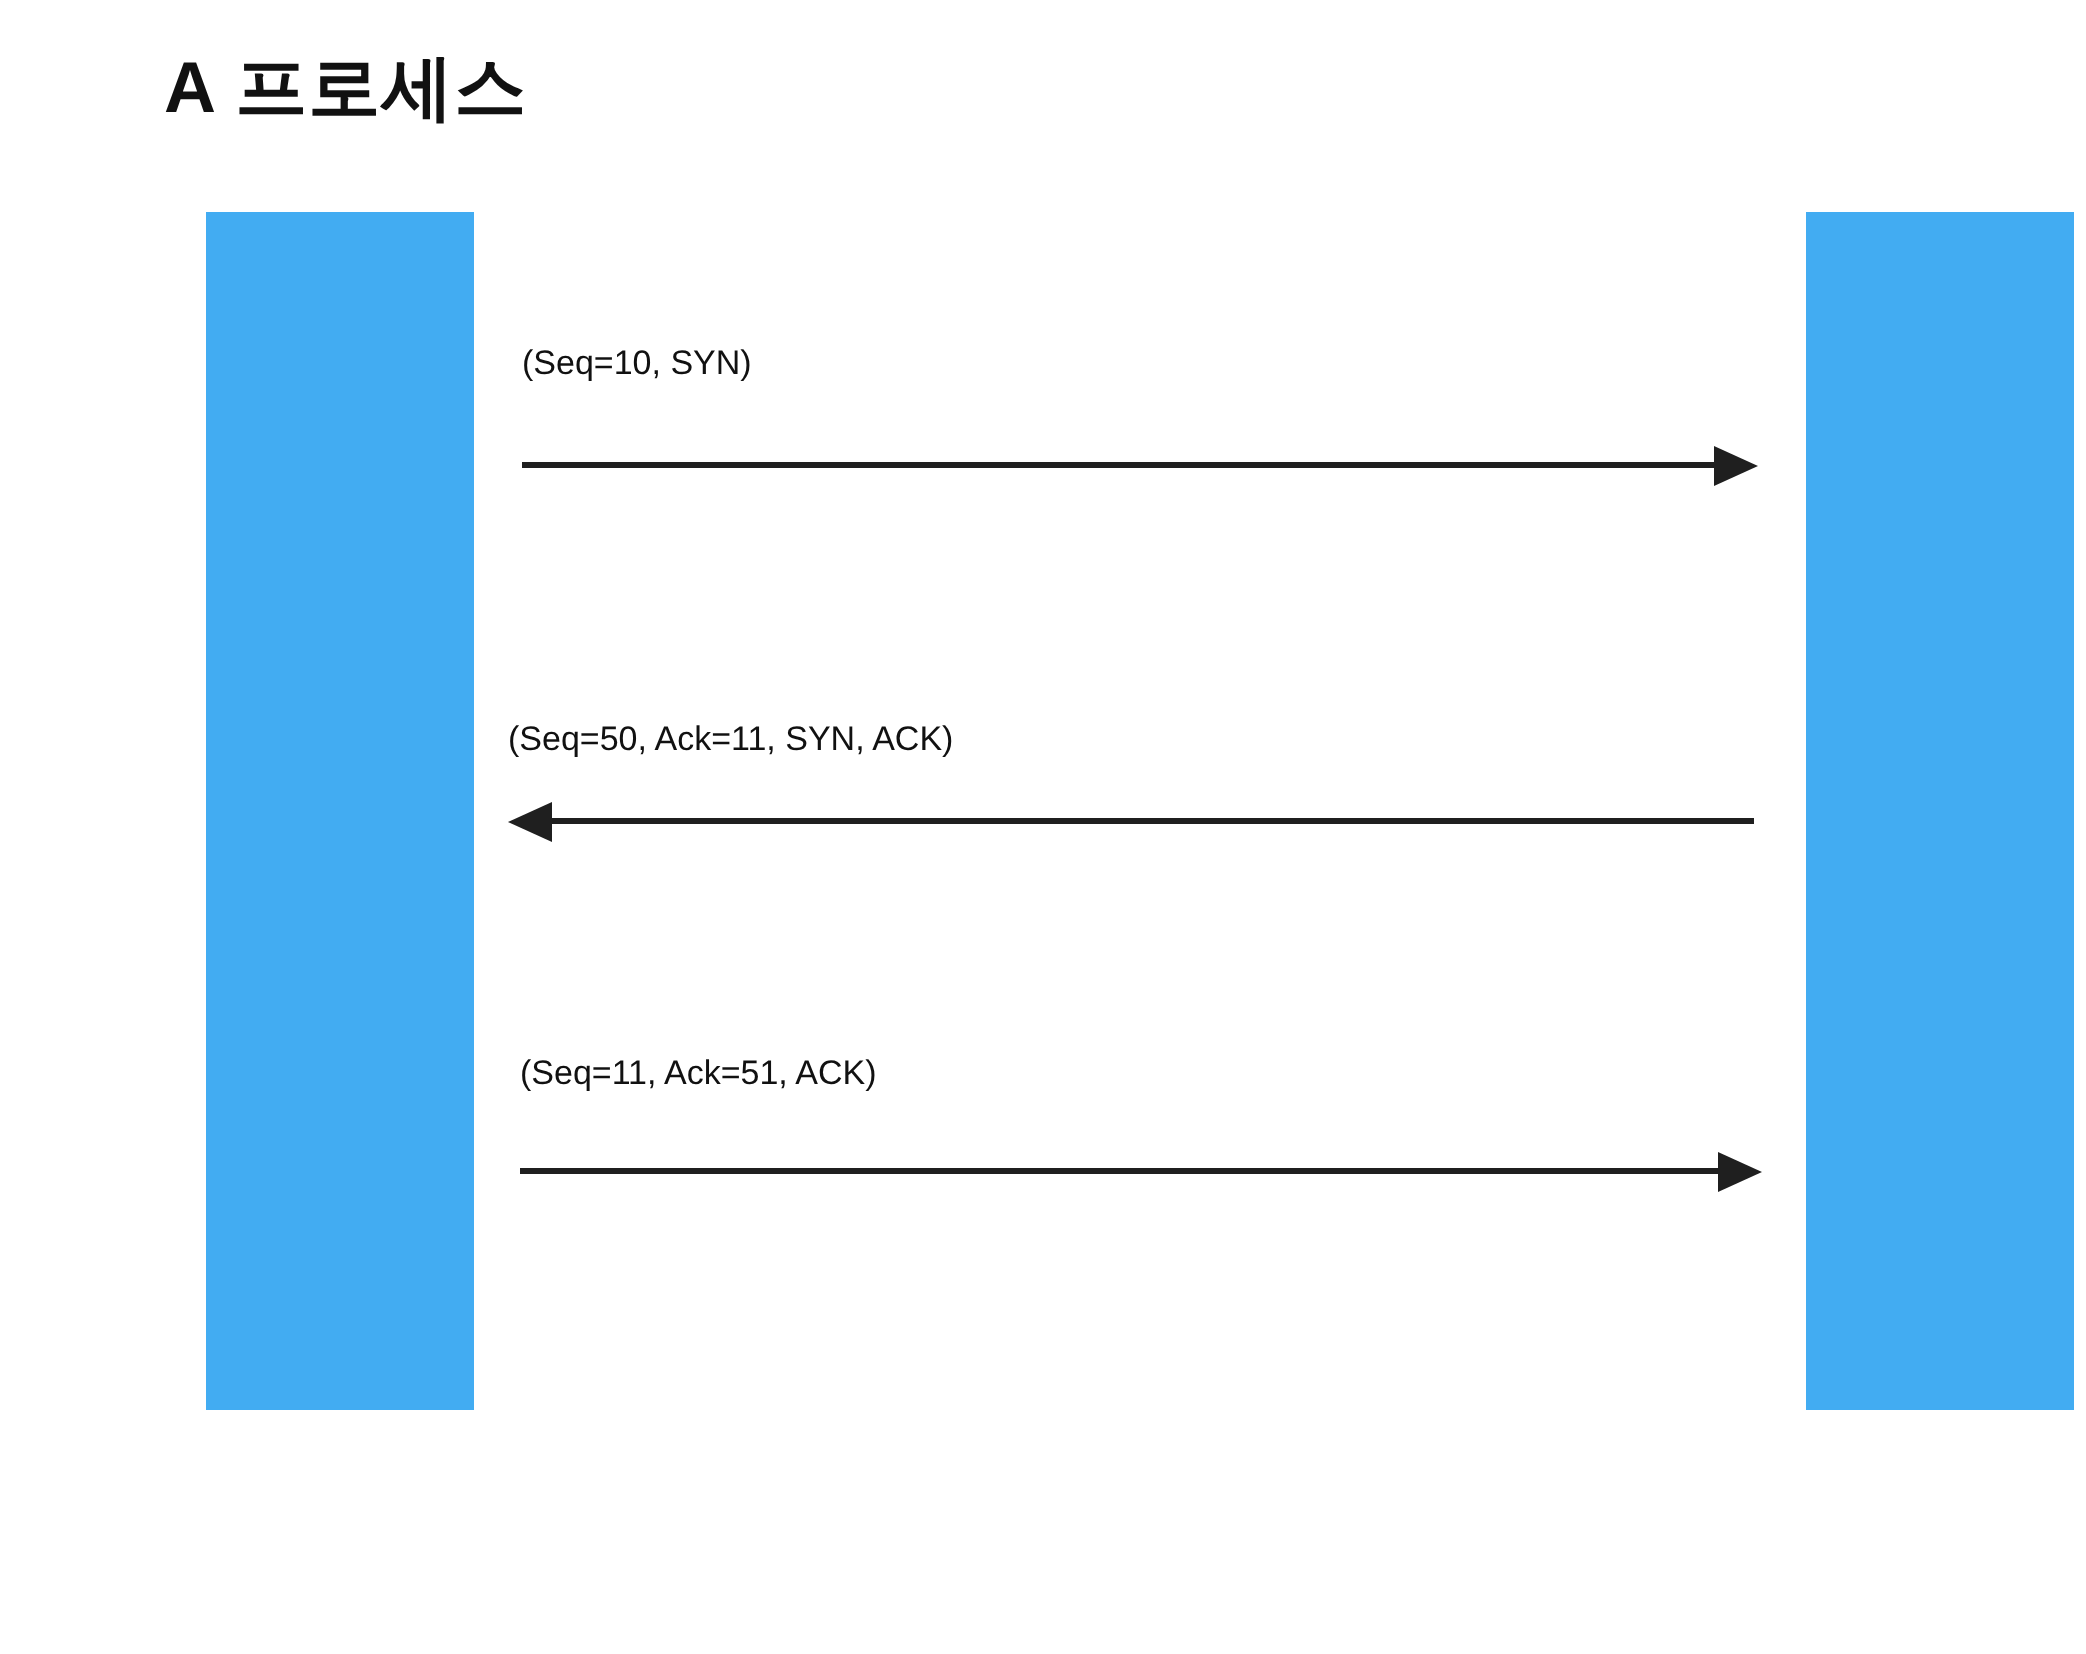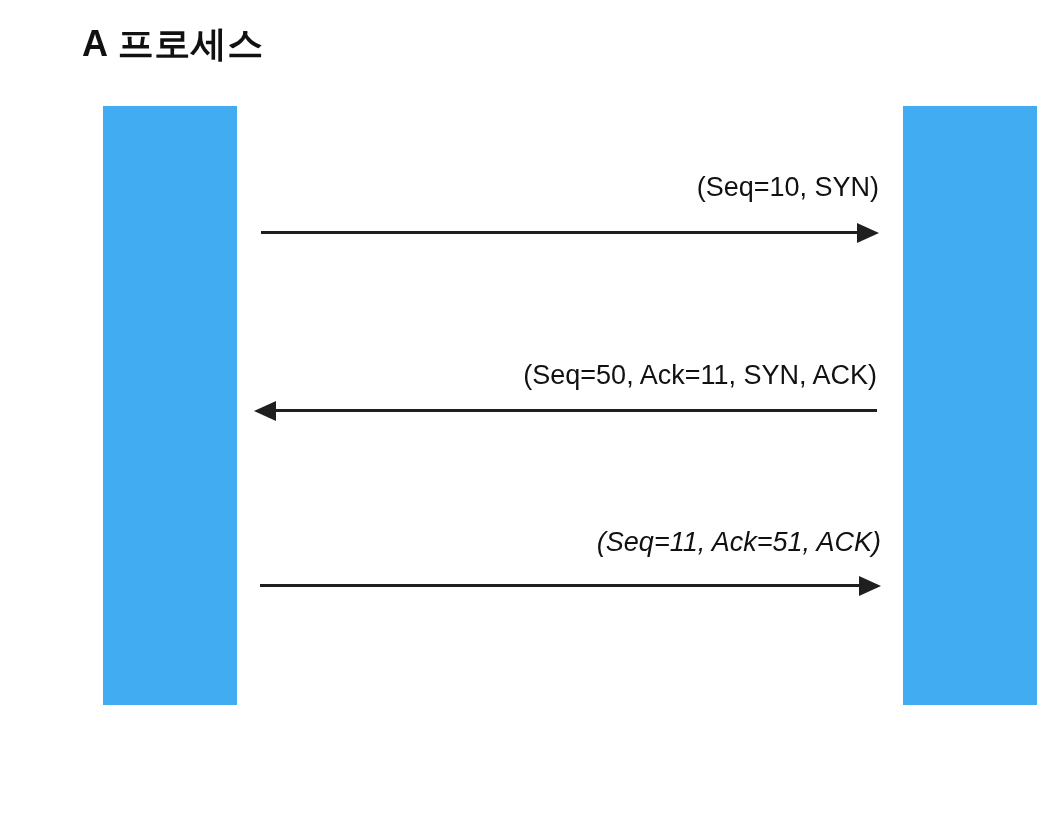--- a/index.html
+++ b/index.html
@@ -38,23 +38,23 @@
     top: 106px;
     width: 134px;
     height: 687px;
     background: var(--lifeline);
   }
   .lifeline.a { left: 59px; }
   .lifeline.b { left: 859px; }
 
   .msg-label {
     position: absolute;
-    font-size: 27px;
+    font-size: 17px;
     color: var(--text);
-    text-align: right;
+    text-align: left;
     white-space: nowrap;
   }
   .msg-line {
     position: absolute;
     height: 3px;
     background: var(--arrow);
   }
   .msg-head {
     position: absolute;
     width: 0;
@@ -69,21 +69,21 @@
   .m1 .msg-label { left: 217px; width: 618px; top: 172px; }
   .m1 .msg-line  { left: 217px; top: 231px; width: 596px; }
   .m1 .msg-head  { left: 813px; top: 223px; }
 
   
   .m2 .msg-label { left: 210px; width: 623px; top: 360px; }
   .m2 .msg-line  { left: 231px; top: 409px; width: 602px; }
   .m2 .msg-head  { left: 210px; top: 401px; }
 
   
-  .m3 .msg-label { left: 216px; width: 621px; top: 527px; font-style: italic; }
+  .m3 .msg-label { left: 216px; width: 621px; top: 527px; }
   .m3 .msg-line  { left: 216px; top: 584px; width: 599px; }
   .m3 .msg-head  { left: 815px; top: 576px; }
 </style>
 </head>
 <body>
 
 <div class="canvas">
 
   <div class="proc-title a">A 프로세스</div>
 

